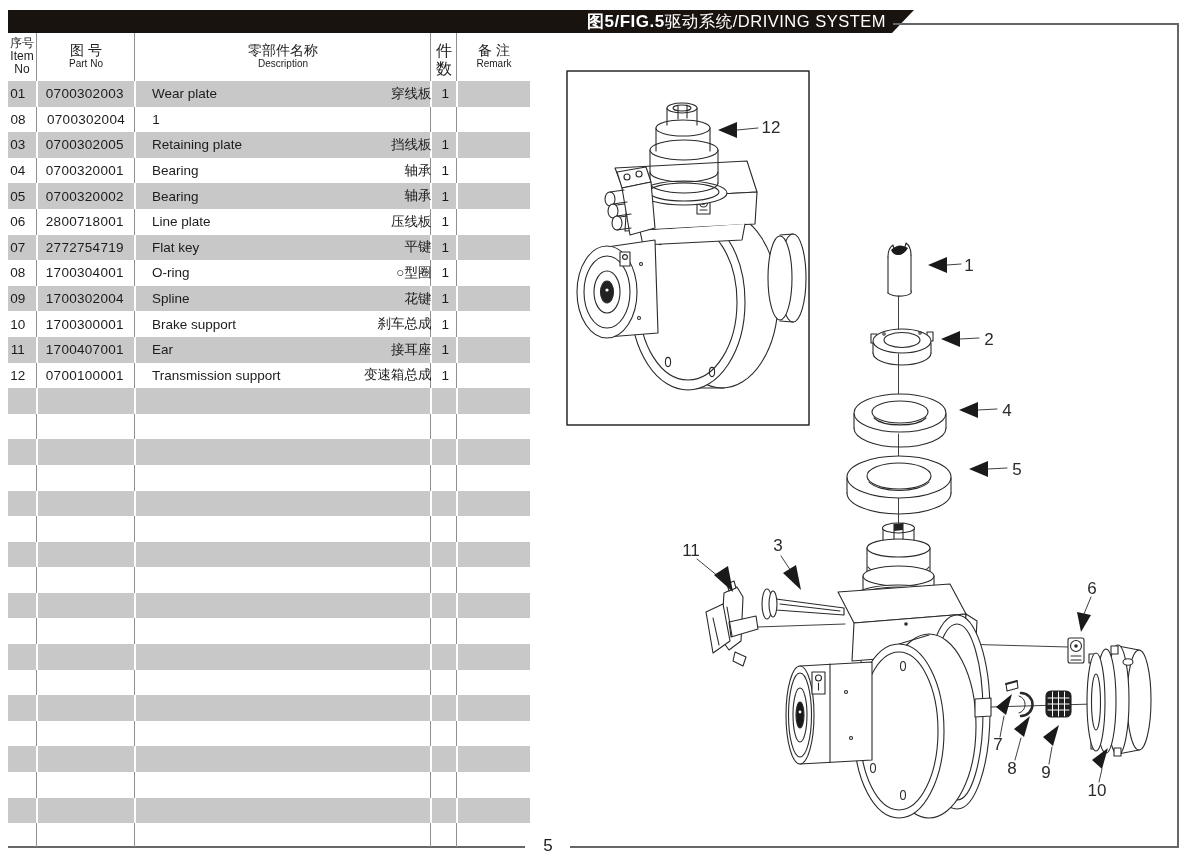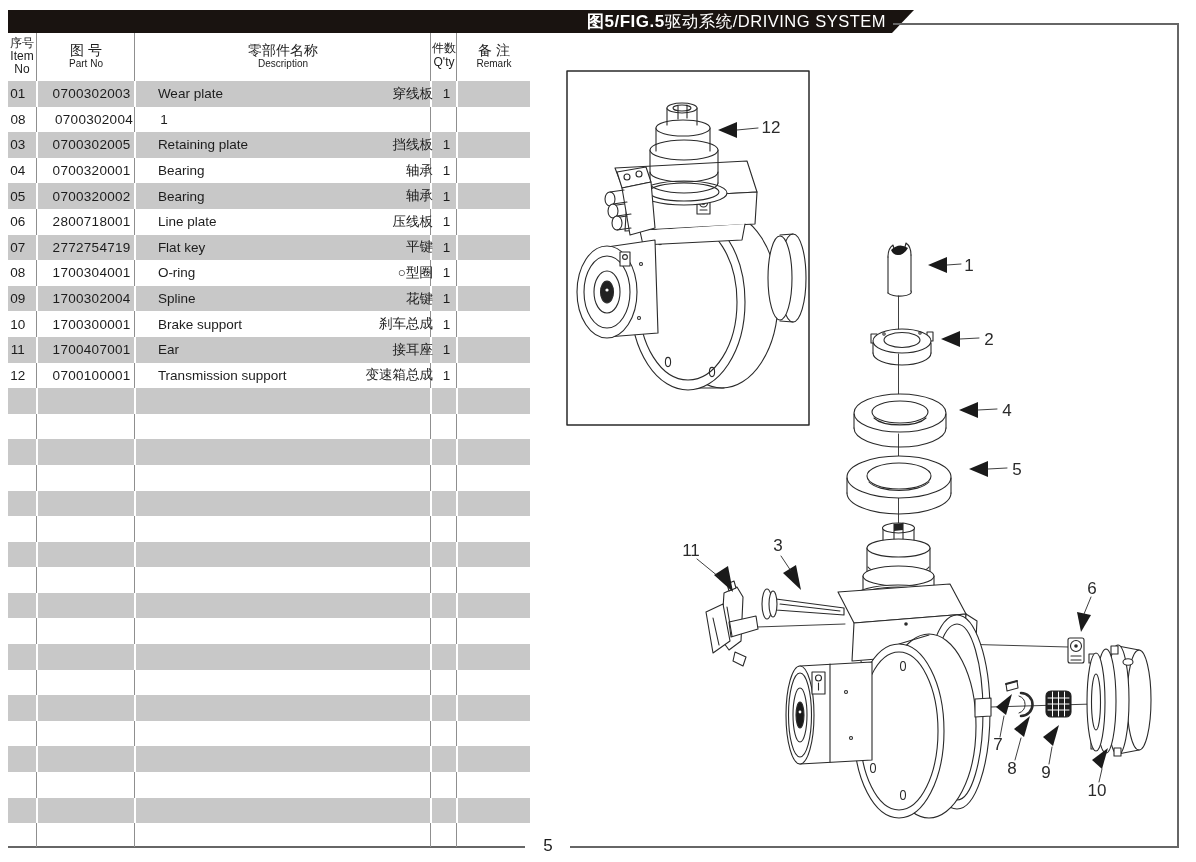--- a/index.html
+++ b/index.html
@@ -23,34 +23,34 @@
   
   .vline{position:absolute;top:33px;width:1px;height:814px;background:#8f8f8f}
   .th{position:absolute;text-align:center;line-height:1.15}
   .th .cn{font-size:14px}
   .th .en{font-size:10px}
   #th-item{left:6px;top:37px;width:32px}
   #th-item div{font-size:12px;line-height:1.08}
   #th-part{left:38px;top:42px;width:96px}
   #th-desc{left:136px;top:42px;width:294px}
   #th-qty{left:431px;top:42px;width:26px}
-  #th-qty div{font-size:12px}
+  #th-qty div{font-size:16px}
   #th-rem{left:458px;top:42px;width:72px}
   #rows{left:8px;top:81px;width:522px}
   .row{height:25.6px;display:flex;align-items:center}
   .row.g{background:linear-gradient(90deg,
       #c8c8c8 0 28px,#fff 28px 30px,
       #c8c8c8 30px 126px,#fff 126px 128px,
       #c8c8c8 128px 422px,#fff 422px 424px,
       #c8c8c8 424px 448px,#fff 448px 450px,
       #c8c8c8 450px 522px)}
   .c{display:flex;align-items:center;justify-content:center;height:100%;
      font-size:13.5px;box-sizing:border-box}
   .c1{width:20px}
-  .c2{width:112px;margin-left:10px;letter-spacing:.3px}
+  .c2{width:112px;margin-left:2px;letter-spacing:.3px}
   .c3{width:294px;margin-left:2px;justify-content:space-between;padding:0 0 0 10px}
   .c4{width:24px;margin-left:2px}
   .c5{width:72px;margin-left:2px}
   
   #diagram{left:0;top:0;width:1196px;height:862px;pointer-events:none}
   text{font-family:"Liberation Sans","DejaVu Sans",sans-serif;fill:#2a2a2a}
 </style>
 </head>
 <body>
 

